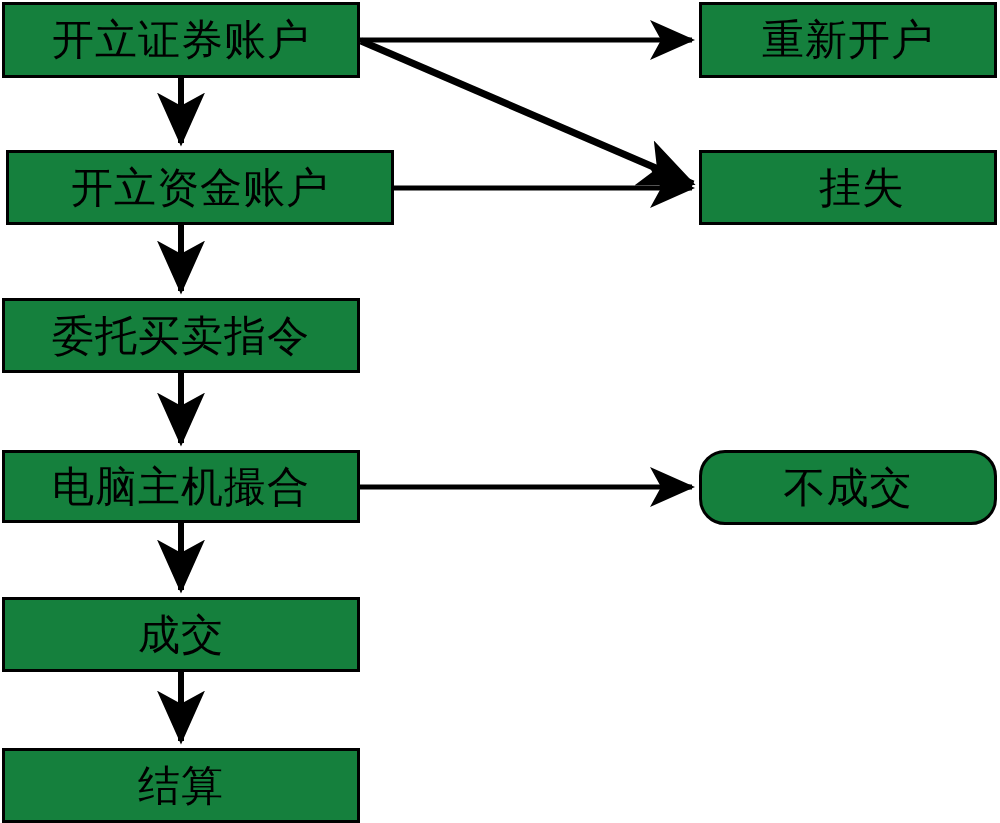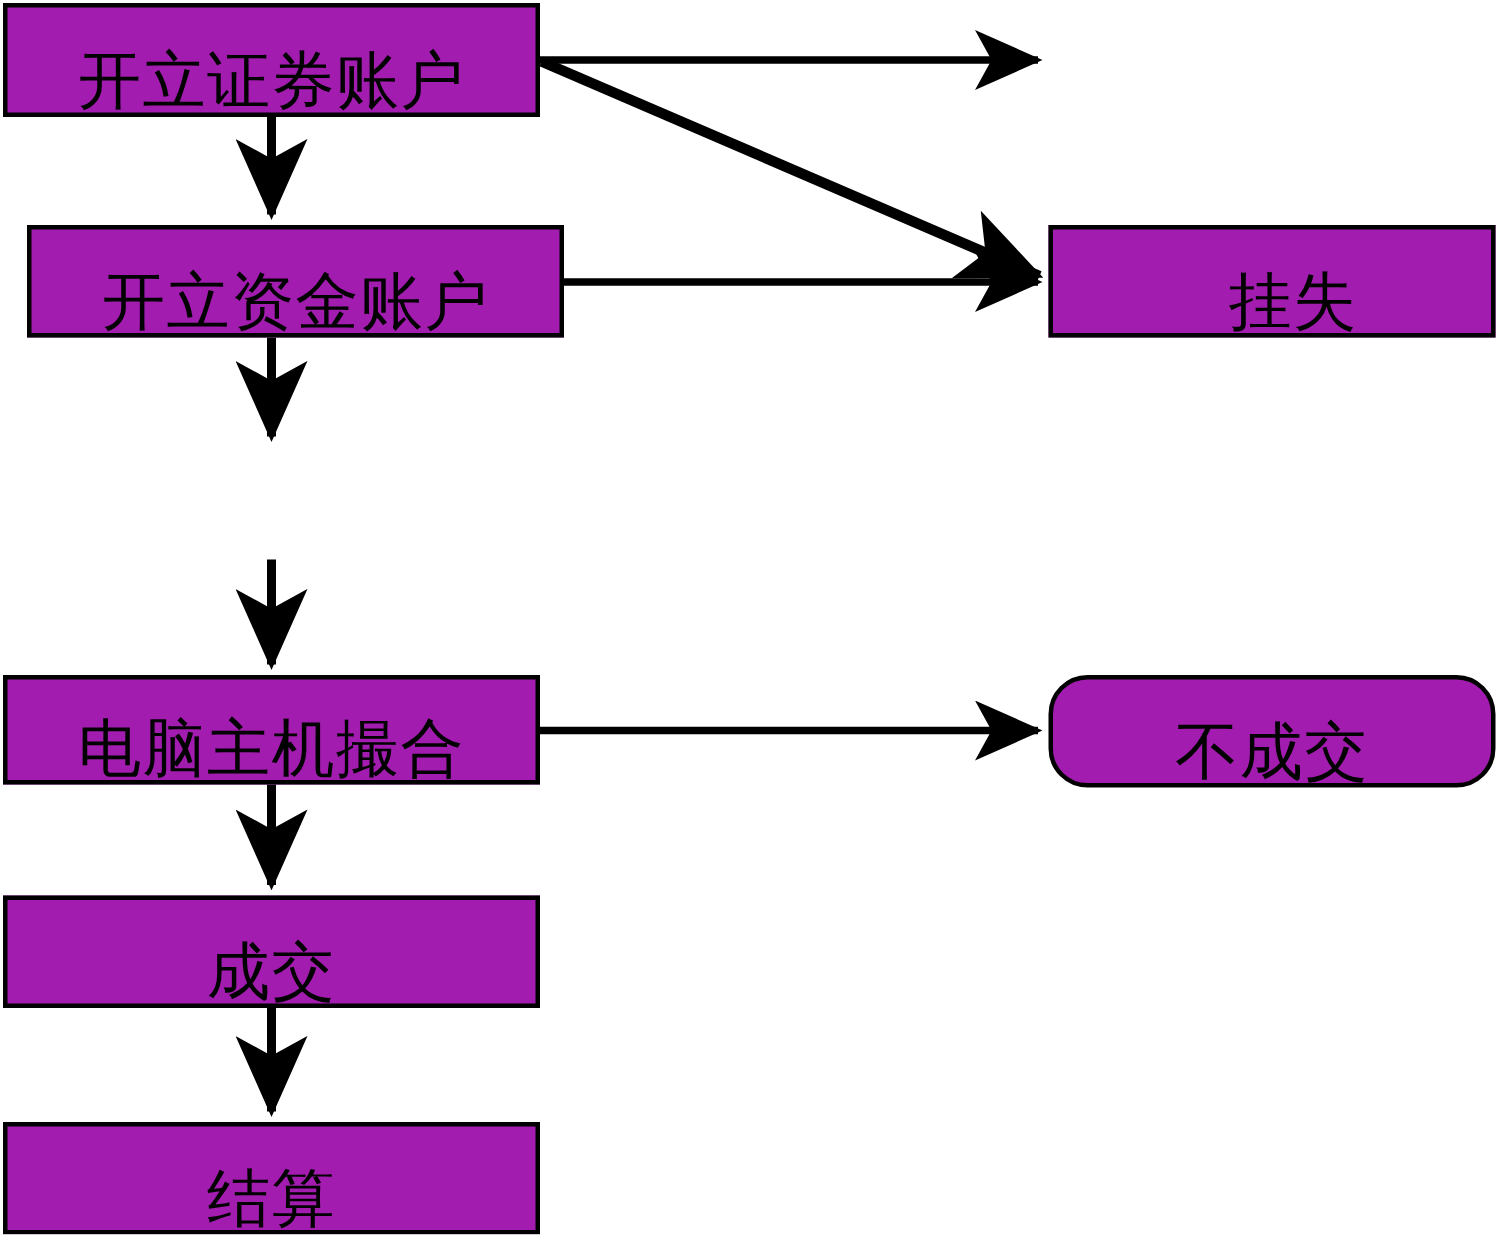--- a/index.html
+++ b/index.html
@@ -20,38 +20,38 @@
     left: 0;
     top: 0;
     width: 1000px;
     height: 823px;
     pointer-events: none;
   }
   .node {
     position: absolute;
     box-sizing: border-box;
     border: 3px solid #000000;
-    background: #a21caf;
+    background: #15803d;
     display: flex;
-    align-items: flex-end;
+    align-items: center;
     justify-content: center;
     z-index: 2;
   }
   .node-label {
     font-size: 42px;
     line-height: 1;
     color: #000000;
     letter-spacing: 1px;
     white-space: nowrap;
     font-weight: 400;
     font-family: "DejaVu Serif", "Liberation Serif", serif;
   }
   
   #n-open-securities-account { left: 2px;   top: 2px;   width: 358px; height: 76px; }
-  #n-open-funds-account      { left: 18px;   top: 150px; width: 358px; height: 75px; }
+  #n-open-funds-account      { left: 6px;   top: 150px; width: 388px; height: 75px; }
   #n-trade-order             { left: 2px;   top: 298px; width: 358px; height: 75px; }
   #n-computer-matching       { left: 2px;   top: 450px; width: 358px; height: 73px; }
   #n-deal-done               { left: 2px;   top: 597px; width: 358px; height: 75px; }
   #n-settlement              { left: 2px;   top: 748px; width: 358px; height: 75px; }
   
   #n-reopen-account          { left: 699px; top: 2px;   width: 298px; height: 76px; }
   #n-report-loss             { left: 699px; top: 150px; width: 298px; height: 75px; padding-left: 28px; }
   #n-no-deal                 { left: 699px; top: 450px; width: 298px; height: 75px; border-radius: 26px; }
 </style>
 </head>
@@ -89,33 +89,39 @@
   </svg>
 
   <div class="node" id="n-open-securities-account">
     <span class="node-label">开立证券账户</span>
   </div>
 
   <div class="node" id="n-open-funds-account">
     <span class="node-label">开立资金账户</span>
   </div>
 
+  <div class="node" id="n-trade-order">
+    <span class="node-label">委托买卖指令</span>
+  </div>
 
   <div class="node" id="n-computer-matching">
     <span class="node-label">电脑主机撮合</span>
   </div>
 
   <div class="node" id="n-settlement">
     <span class="node-label">结算</span>
   </div>
 
   <div class="node" id="n-deal-done">
     <span class="node-label">成交</span>
   </div>
 
+  <div class="node" id="n-reopen-account">
+    <span class="node-label">重新开户</span>
+  </div>
 
   <div class="node" id="n-report-loss">
     <span class="node-label">挂失</span>
   </div>
 
   <div class="node" id="n-no-deal">
     <span class="node-label">不成交</span>
   </div>
 
 </div>

